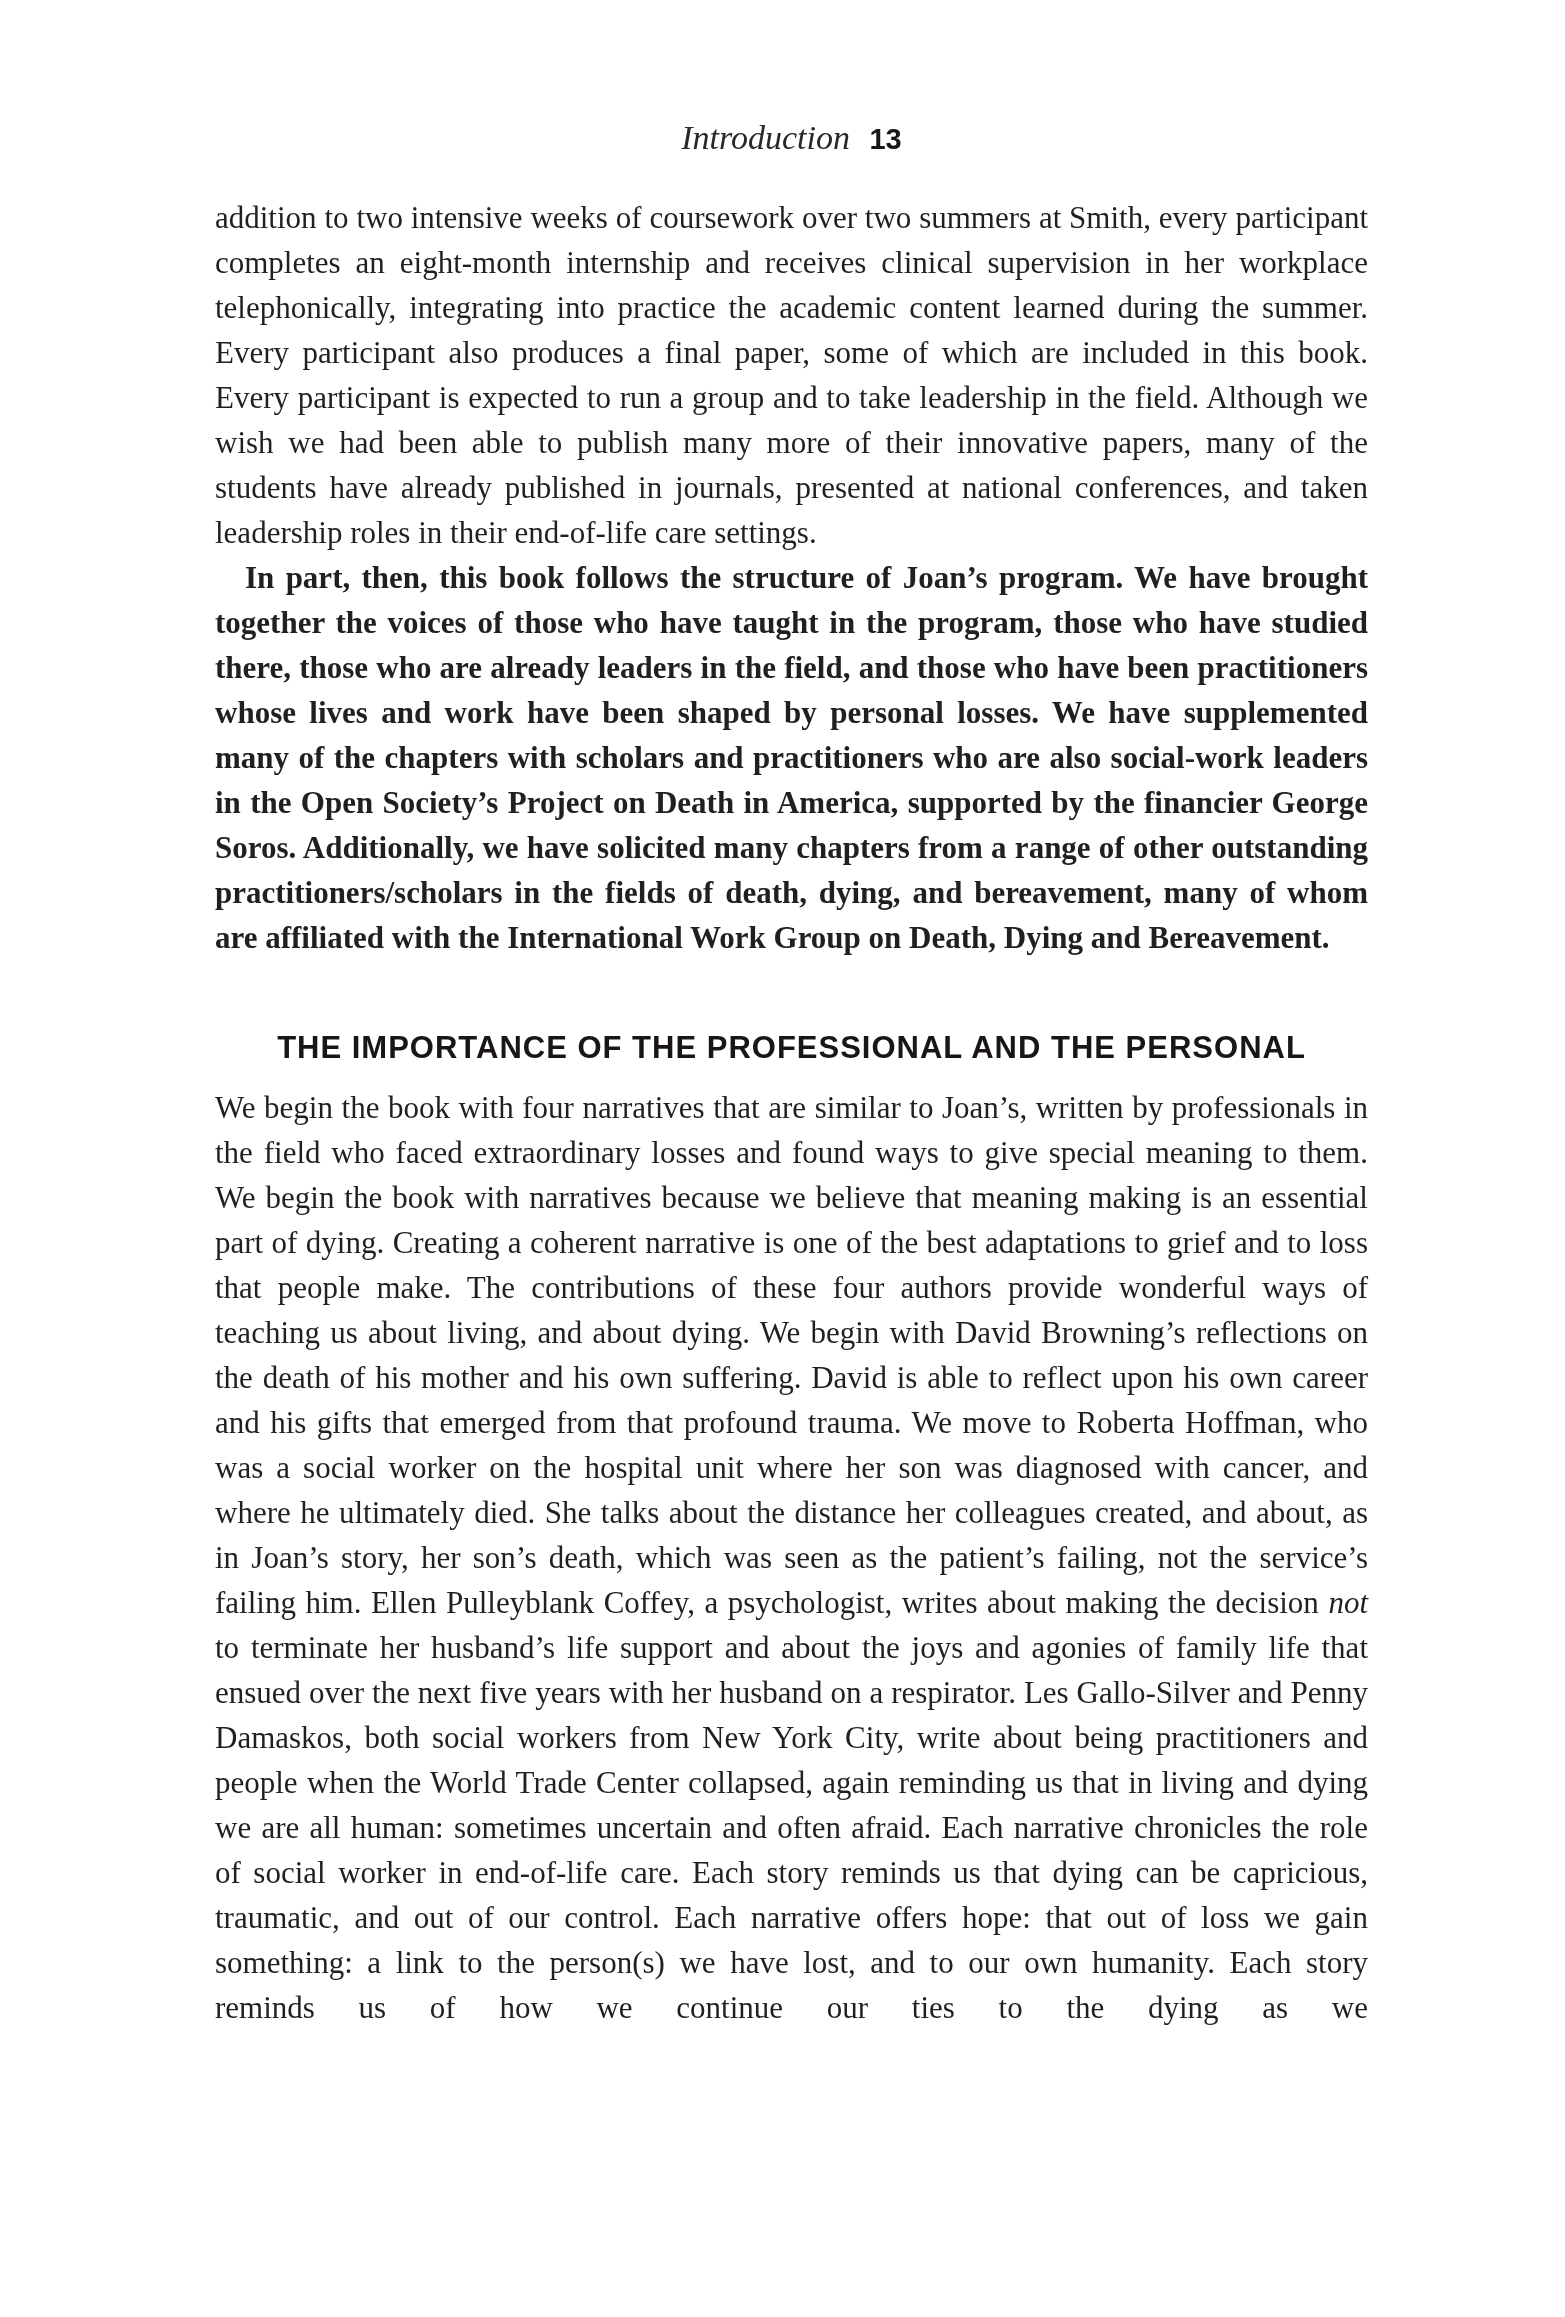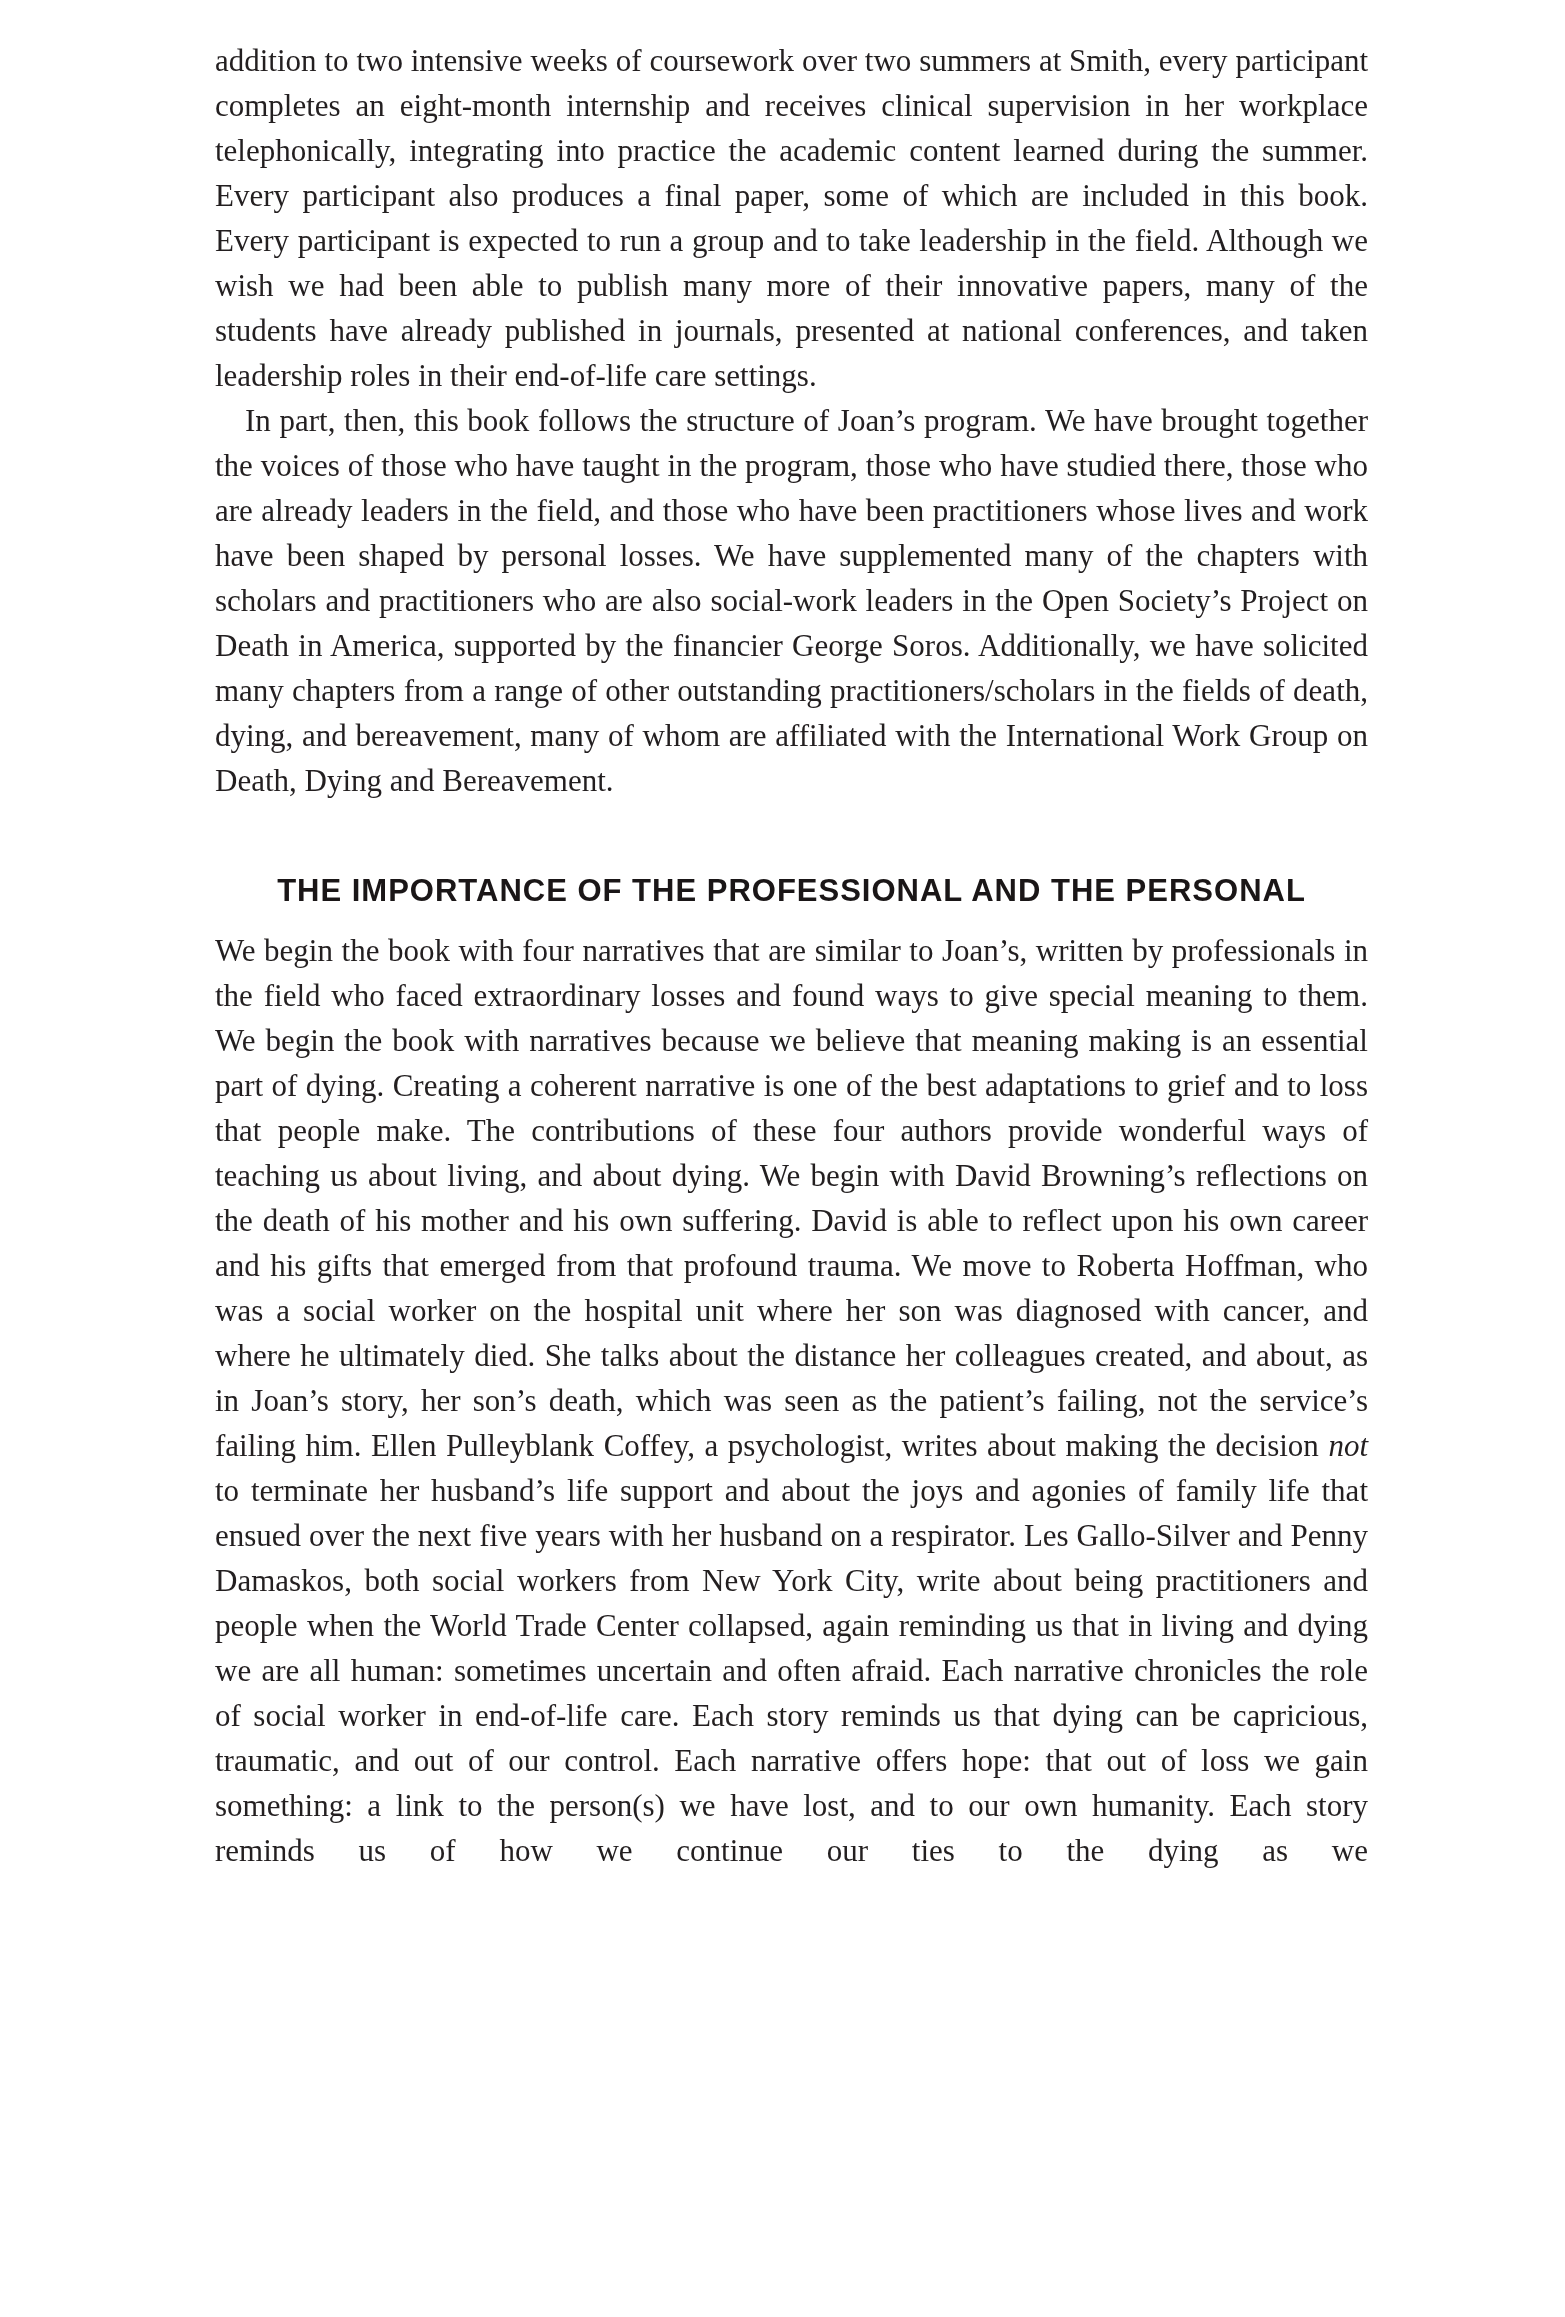--- a/index.html
+++ b/index.html
@@ -46,20 +46,21 @@
     font-size: 31px;
     line-height: 45px;
     text-align: justify;
     color: #231f20;
   }
   .para.first {
     margin-top: 38px;
   }
   .para.indent {
     text-indent: 30px;
+    font-weight: bold;
   }
   .para.continues {
     
     text-align-last: justify;
   }
   .section-heading {
     margin: 68px 0 18px 0;
     line-height: 39px;
     font-family: "Liberation Sans", "DejaVu Sans", sans-serif;
     font-weight: 700;
@@ -71,20 +72,24 @@
     white-space: nowrap;
   }
   em { font-style: italic; }
 </style>
 </head>
 <body>
 
 <div class="page">
   <div class="text-column">
 
+    <header class="running-head">
+      <span class="rh-title">Introduction</span>
+      <span class="rh-page-num">13</span>
+    </header>
 
     <p class="para first">addition to two intensive weeks of coursework over two summers at Smith, every participant completes an eight-month internship and receives clinical supervision in her workplace telephonically, integrating into practice the academic content learned during the summer. Every participant also produces a final paper, some of which are included in this book. Every participant is expected to run a group and to take leadership in the field. Although we wish we had been able to publish many more of their innovative papers, many of the students have already published in journals, presented at national conferences, and taken leadership roles in their end-of-life care settings.</p>
 
     <p class="para indent">In part, then, this book follows the structure of Joan’s program. We have brought together the voices of those who have taught in the program, those who have studied there, those who are already leaders in the field, and those who have been practitioners whose lives and work have been shaped by personal losses. We have supplemented many of the chapters with scholars and practitioners who are also social-work leaders in the Open Society’s Project on Death in America, supported by the financier George Soros. Additionally, we have solicited many chapters from a range of other outstanding practitioners/scholars in the fields of death, dying, and bereavement, many of whom are affiliated with the International Work Group on Death, Dying and Bereavement.</p>
 
 
     <h2 class="section-heading">THE IMPORTANCE OF THE PROFESSIONAL AND THE PERSONAL</h2>
 
     <p class="para continues"><span>We begin the book with four narratives that are similar to Joan’s, written by professionals in the field who faced extraordinary losses and found ways to give special meaning to them. We begin the book with narratives because we believe that meaning making is an essential part of dying. Creating a coherent narrative is one of the best adaptations to grief and to loss that people make. The contributions of these four authors provide wonderful ways of teaching us about living, and about dying. We begin with David Browning’s reflections on the death of his mother and his own suffering. David is able to reflect upon his own career and his gifts that emerged from that profound trauma. We move to Roberta Hoffman, who was a social worker on the hospital unit where her son was diagnosed with cancer, and where he ultimately died. She talks about the distance her colleagues created, and about, as in Joan’s story, her son’s death, which was seen as the patient’s failing, not the service’s failing him. Ellen Pulleyblank Coffey, a psychologist, writes about making the decision </span><em>not</em><span> to terminate her husband’s life support and about the joys and agonies of family life that ensued over the next five years with her husband on a respirator. Les Gallo-Silver and Penny Damaskos, both social workers from New York City, write about being practitioners and people when the World Trade Center collapsed, again reminding us that in living and dying we are all human: sometimes uncertain and often afraid. Each narrative chronicles the role of social worker in end-of-life care. Each story reminds us that dying can be capricious, traumatic, and out of our control. Each narrative offers hope: that out of loss we gain something: a link to the person(s) we have lost, and to our own humanity. Each story reminds us of how we continue our ties to the dying as we</span></p>
 

